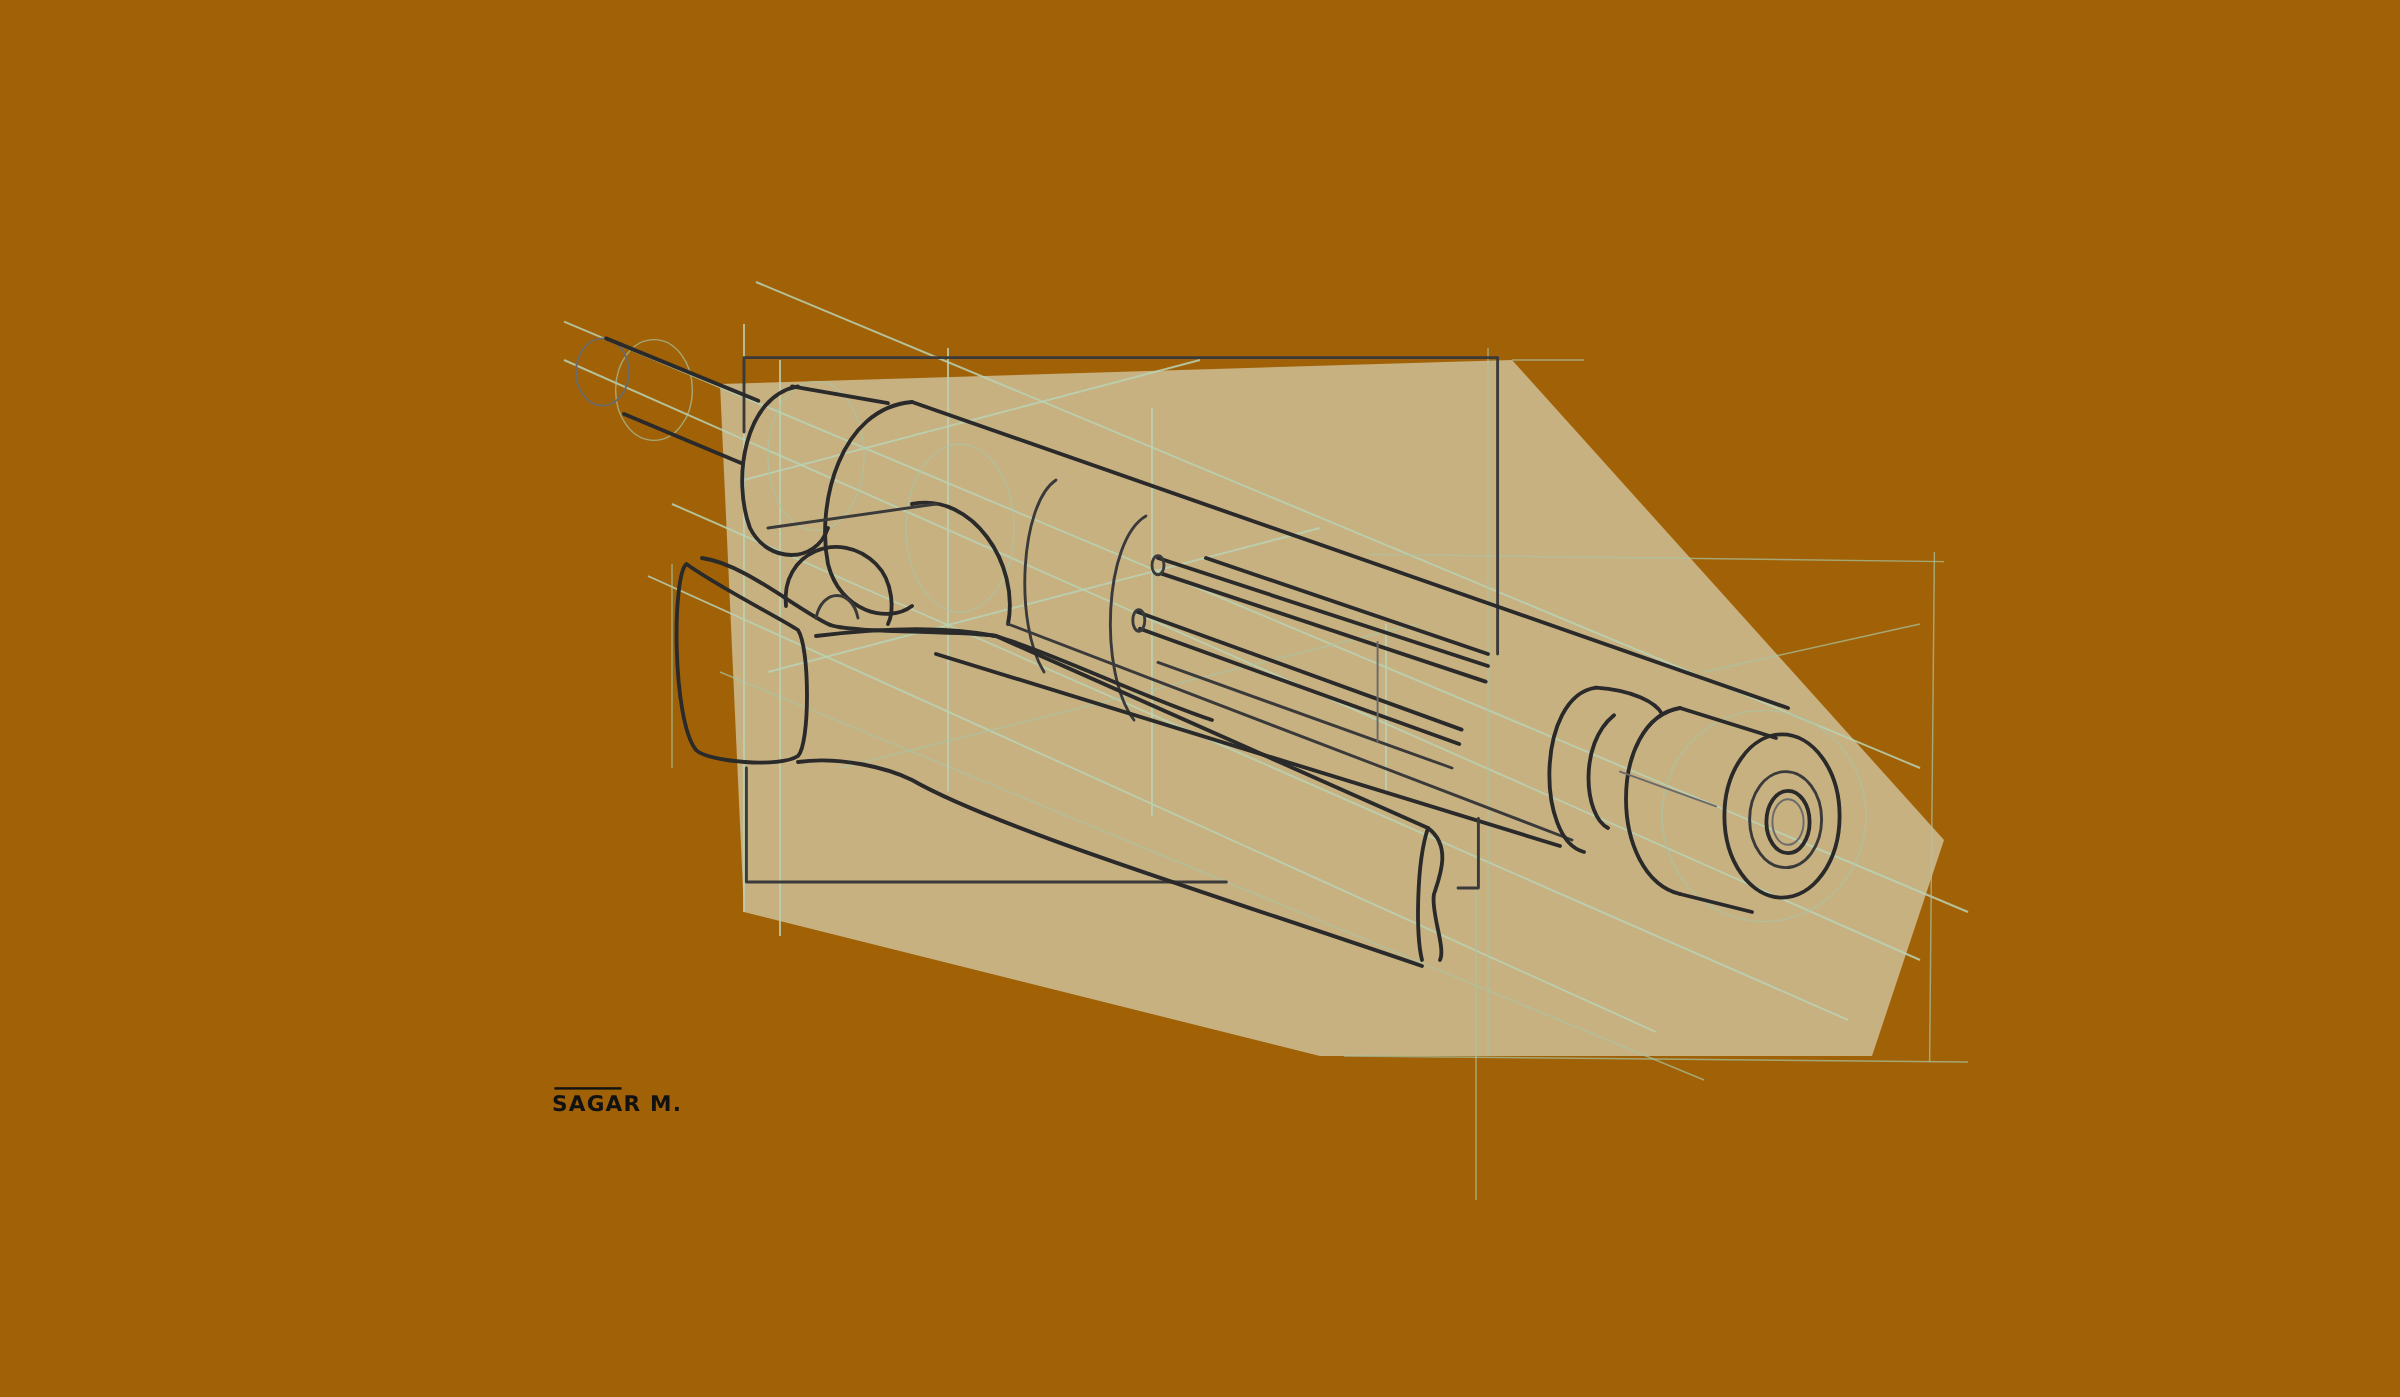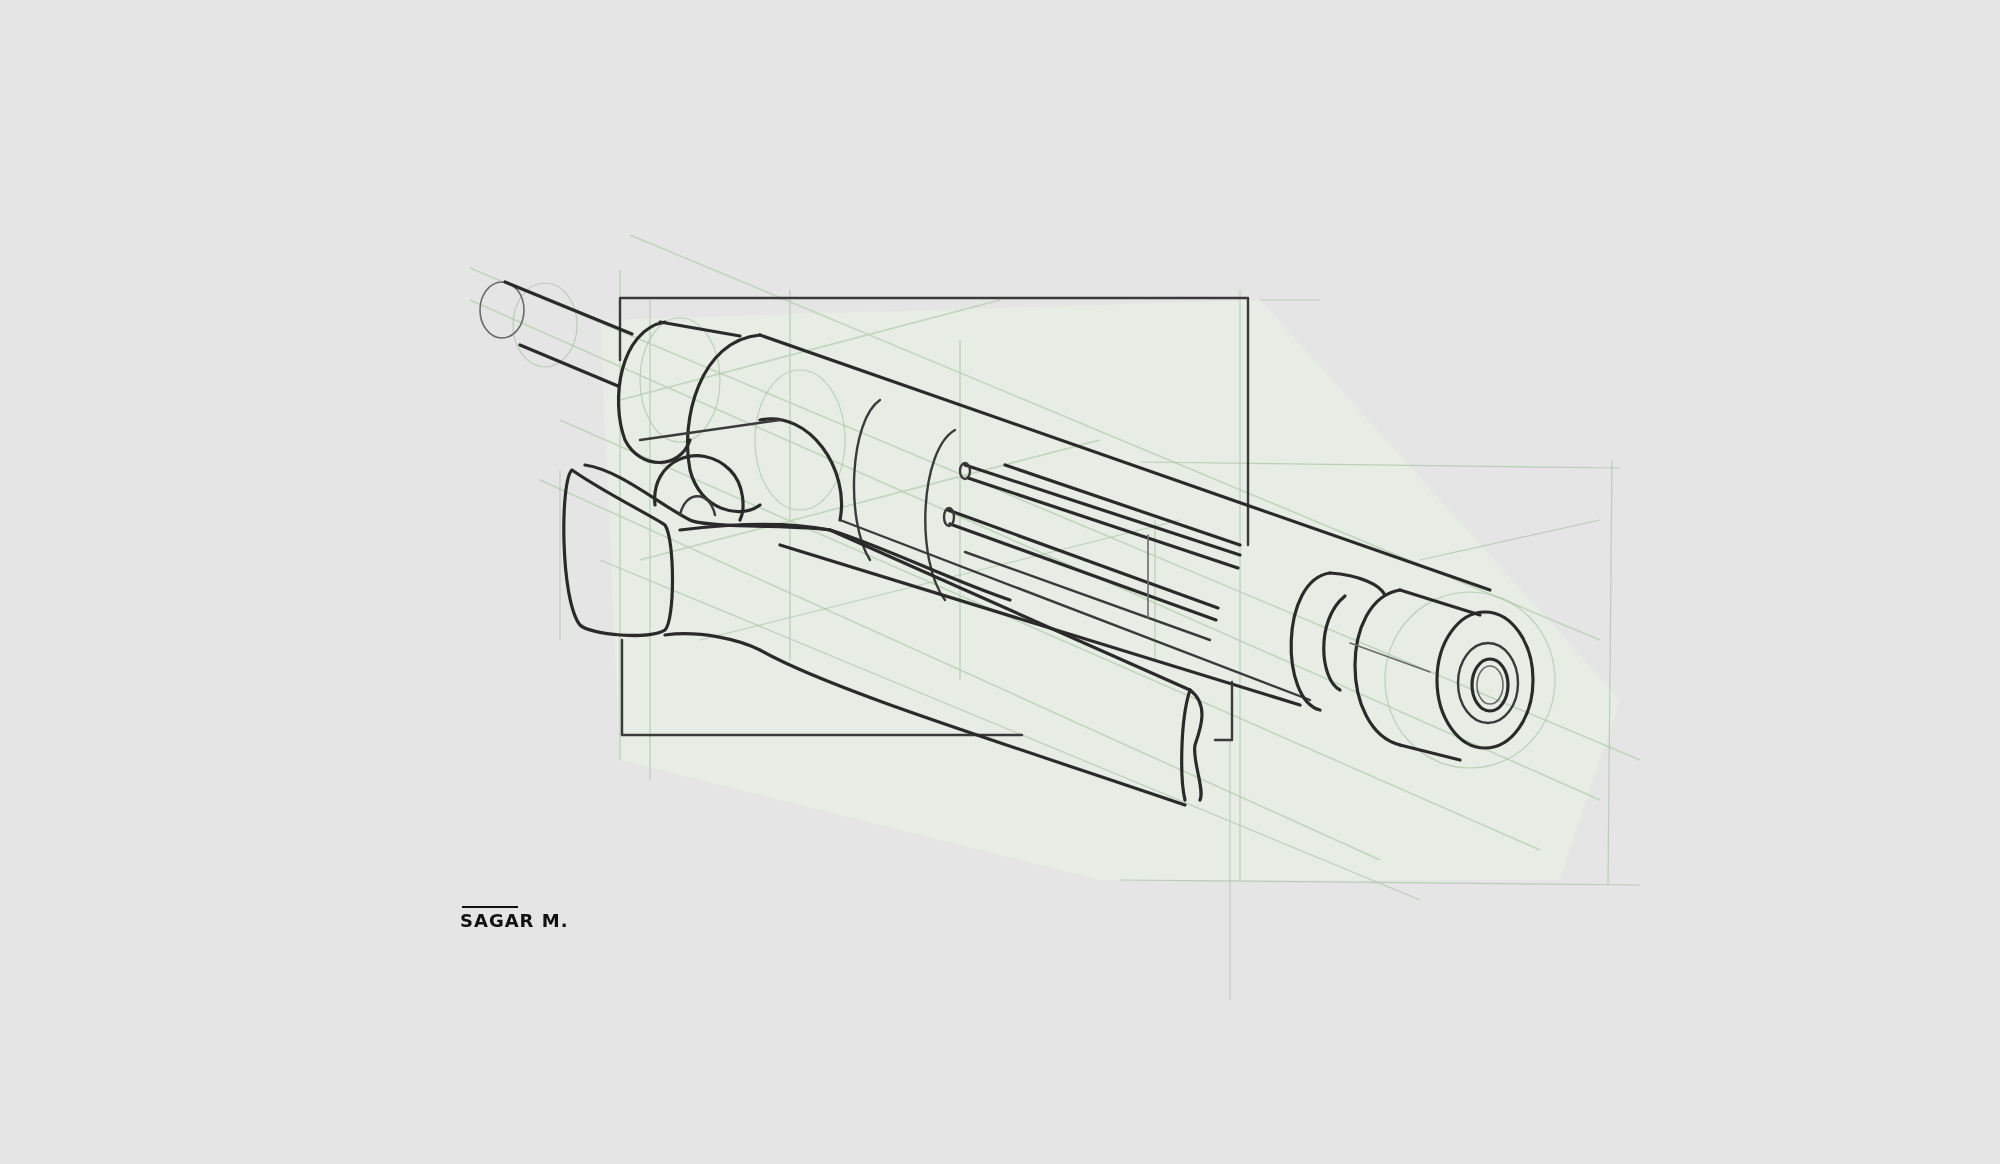--- a/index.html
+++ b/index.html
@@ -1,17 +1,17 @@
 <!DOCTYPE html>
 <html><head>
   <meta charset="utf-8">
   <style>
     html, body { margin: 0; padding: 0; background: #f7f7f8; }
     body { width: 2000px; height: 1164px; position: relative; overflow: hidden; }
-    #sheet { position: absolute; left: 0; top: 0; width: 2000px; height: 1164px; background: #e5e5e5; }
+    #sheet { position: absolute; left: 0; top: 0; width: 2000px; height: 1164px; background: #a16207; }
     #sketch { position: absolute; left: 0; top: 0; }
     .guide { stroke: #b9d2b4; stroke-width: 1.6; fill: none; opacity: 0.85; }
     .guide2 { stroke: #a8c4a4; stroke-width: 1.2; fill: none; opacity: 0.7; }
     .ink { stroke: #2a2a2a; stroke-width: 3.2; fill: none; stroke-linecap: round; stroke-linejoin: round; }
     .ink-md { stroke: #3a3a3a; stroke-width: 2.4; fill: none; stroke-linecap: round; stroke-linejoin: round; }
     .ink-lt { stroke: #6a6a6a; stroke-width: 1.6; fill: none; stroke-linecap: round; }
     .tint { fill: #eaf3e6; opacity: 0.55; stroke: none; }
     #signature {
       position: absolute; left: 460px; top: 910px;
       font-family: "DejaVu Sans", sans-serif; font-weight: bold;

